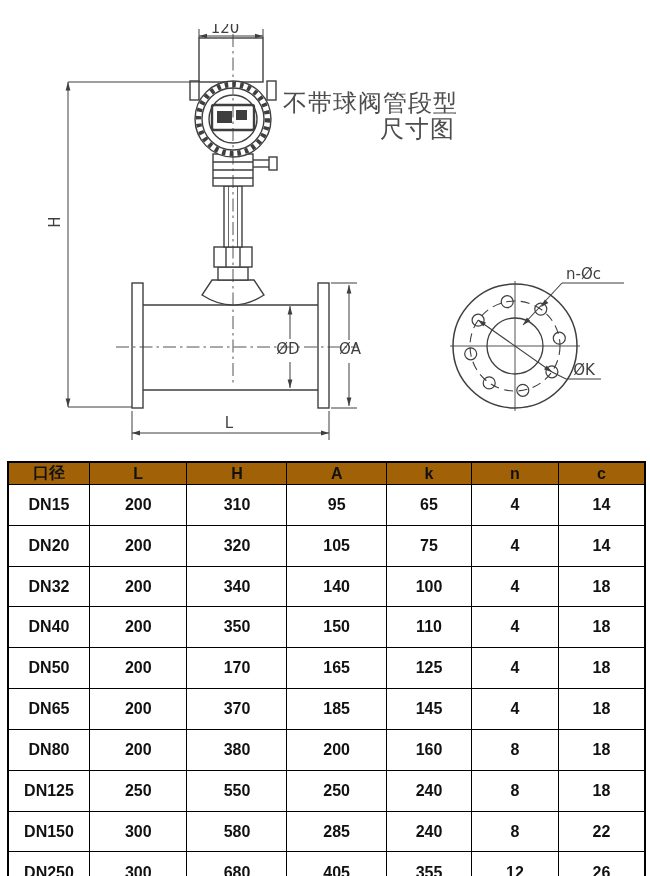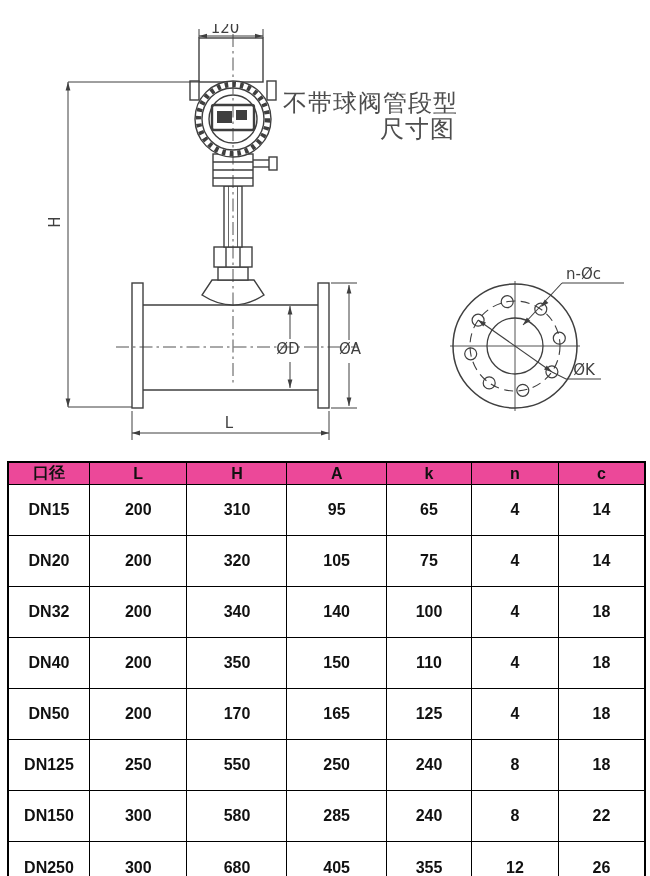--- a/index.html
+++ b/index.html
@@ -11,21 +11,21 @@
   .dim-label { font-family:"DejaVu Sans", sans-serif; font-size:15px; fill:#3f3f3f; }
   .title-text { font-family:"DejaVu Sans", sans-serif; fill:#4d4d4d; font-size:24px; letter-spacing:1px; }
   .table-wrap { position:absolute; top:437px; left:7px; width:639px; height:434px; }
   table.dims {
     width:100%; height:100%; border-collapse:collapse; table-layout:fixed;
     border:2.5px solid #000; font-weight:bold; font-size:16px; color:#111;
   }
   table.dims th, table.dims td {
     border:1.5px solid #000; text-align:center; vertical-align:middle; padding:0;
   }
-  table.dims thead th { background:#ec4899; font-size:16px; }
+  table.dims thead th { background:#a16207; font-size:16px; }
 </style>
 </head>
 <body>
 
 <div class="stage">
 
   <svg class="drawing" width="650" height="437" viewBox="0 0 650 437">
 
     <g stroke="#3f3f3f" stroke-width="1.4" fill="none">
       <line x1="143" y1="281" x2="318" y2="281"></line>
@@ -205,20 +205,38 @@
           <tr>
             <td>DN50</td>
             <td>200</td>
             <td>170</td>
             <td>165</td>
             <td>125</td>
             <td>4</td>
             <td>18</td>
           </tr>
           <tr>
+            <td>DN65</td>
+            <td>200</td>
+            <td>370</td>
+            <td>185</td>
+            <td>145</td>
+            <td>4</td>
+            <td>18</td>
+          </tr>
+          <tr>
+            <td>DN80</td>
+            <td>200</td>
+            <td>380</td>
+            <td>200</td>
+            <td>160</td>
+            <td>8</td>
+            <td>18</td>
+          </tr>
+          <tr>
             <td>DN125</td>
             <td>250</td>
             <td>550</td>
             <td>250</td>
             <td>240</td>
             <td>8</td>
             <td>18</td>
           </tr>
           <tr>
             <td>DN150</td>

